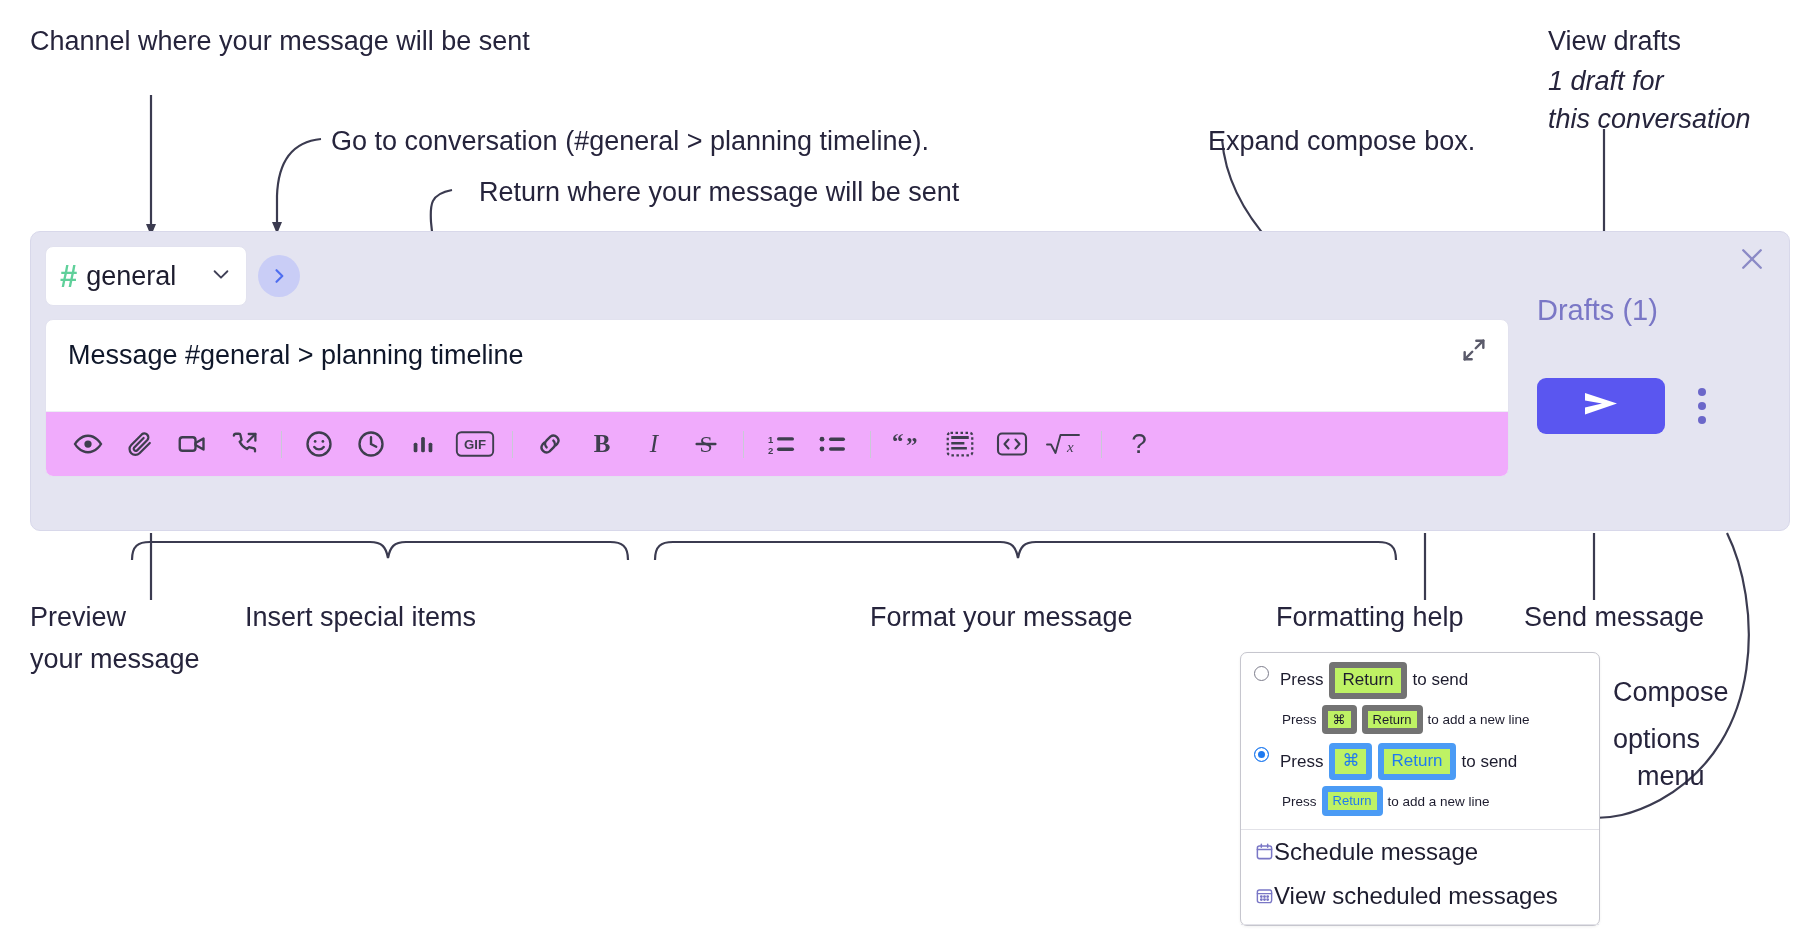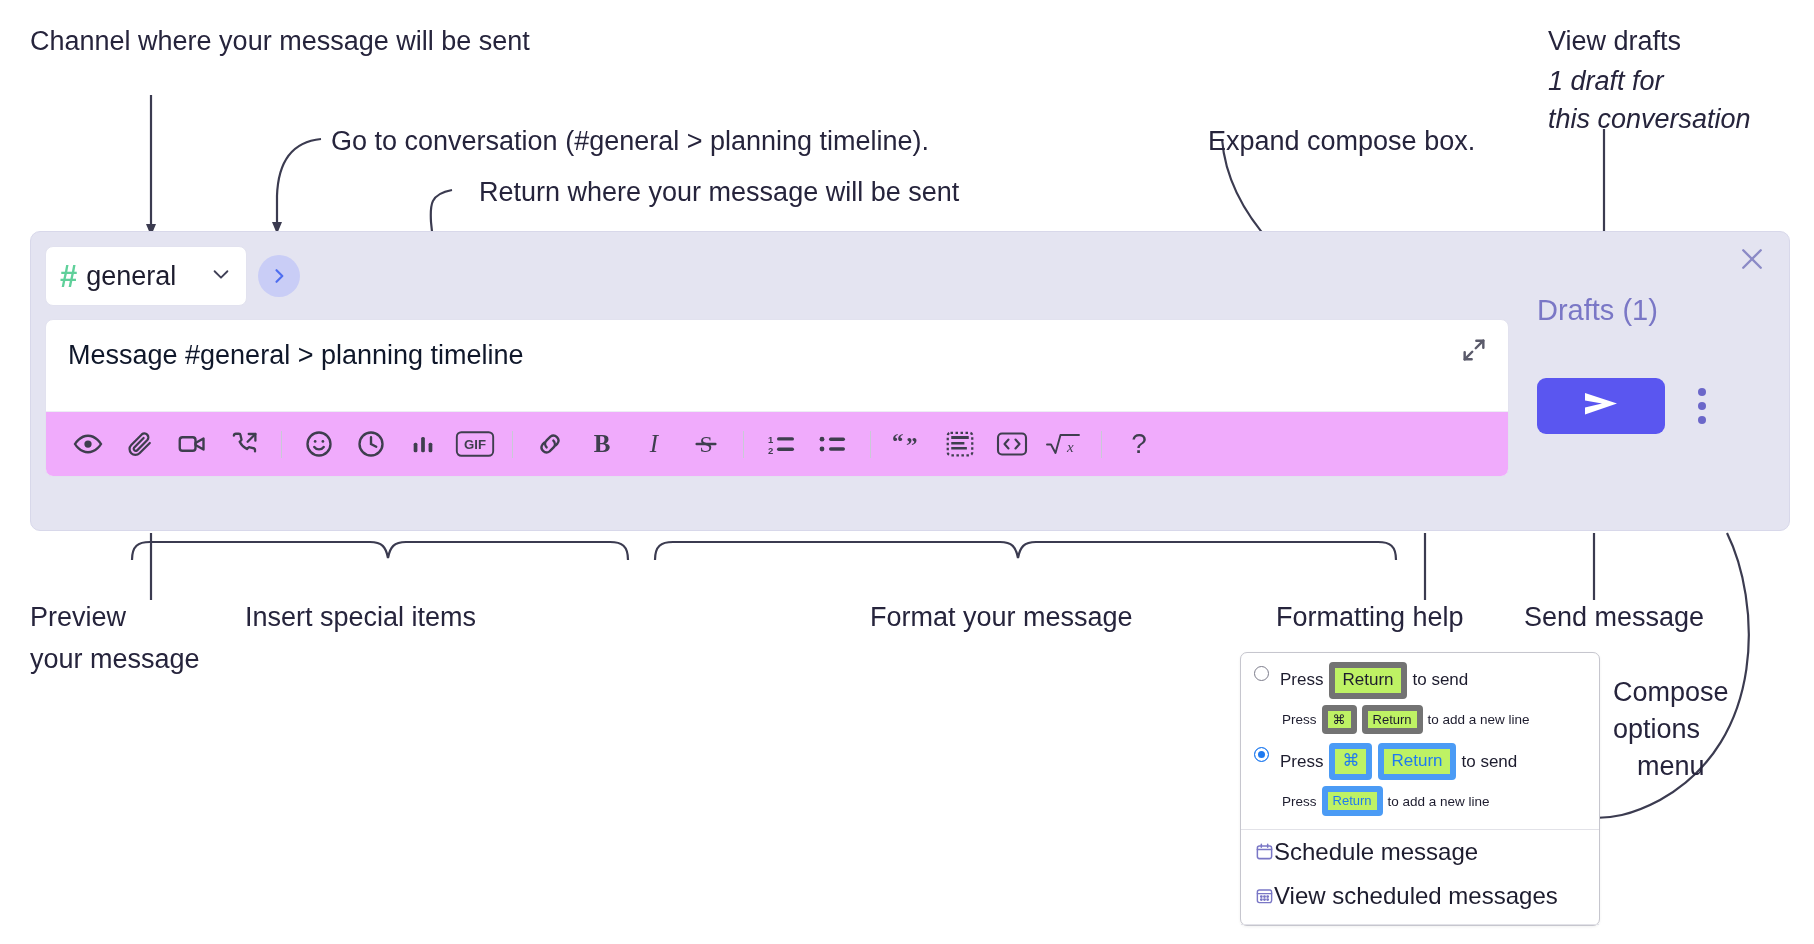--- a/index.html
+++ b/index.html
@@ -398,21 +398,21 @@
 <div class="anno a-lg" style="left:1276px; top:600px;">
   <span>Formatting </span><b>help</b>
 </div>
 
 <div class="anno a-lg" style="left:1524px; top:600px;">
   <b>Send</b><span> message</span>
 </div>
 
 <div class="anno a-lg" style="left:1613px; top:675px;">
   <div><b>Compose</b></div>
-  <div style="margin-top:3px;"><b>options</b></div>
+  <div style="margin-top:13px;"><b>options</b></div>
   <div style="margin-top:3px;margin-left:24px;"><span>menu</span></div>
 </div>
 
 <div class="popup">
   <div id="radio-list">
       <div class="radio-row">
         <span class="radio"></span>
         <span class="radio-main">
           <span class="radio-line1">
             <span>Press</span>

